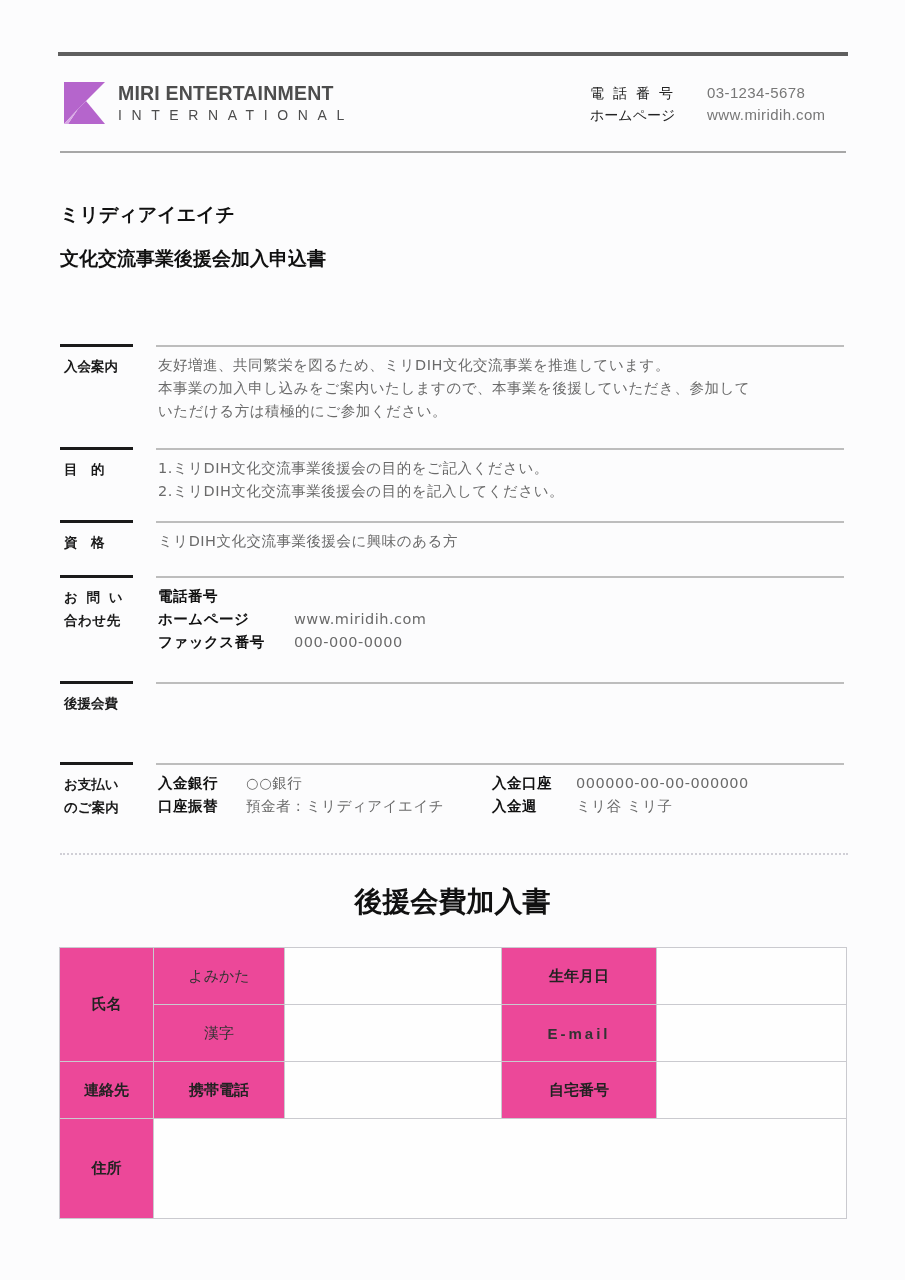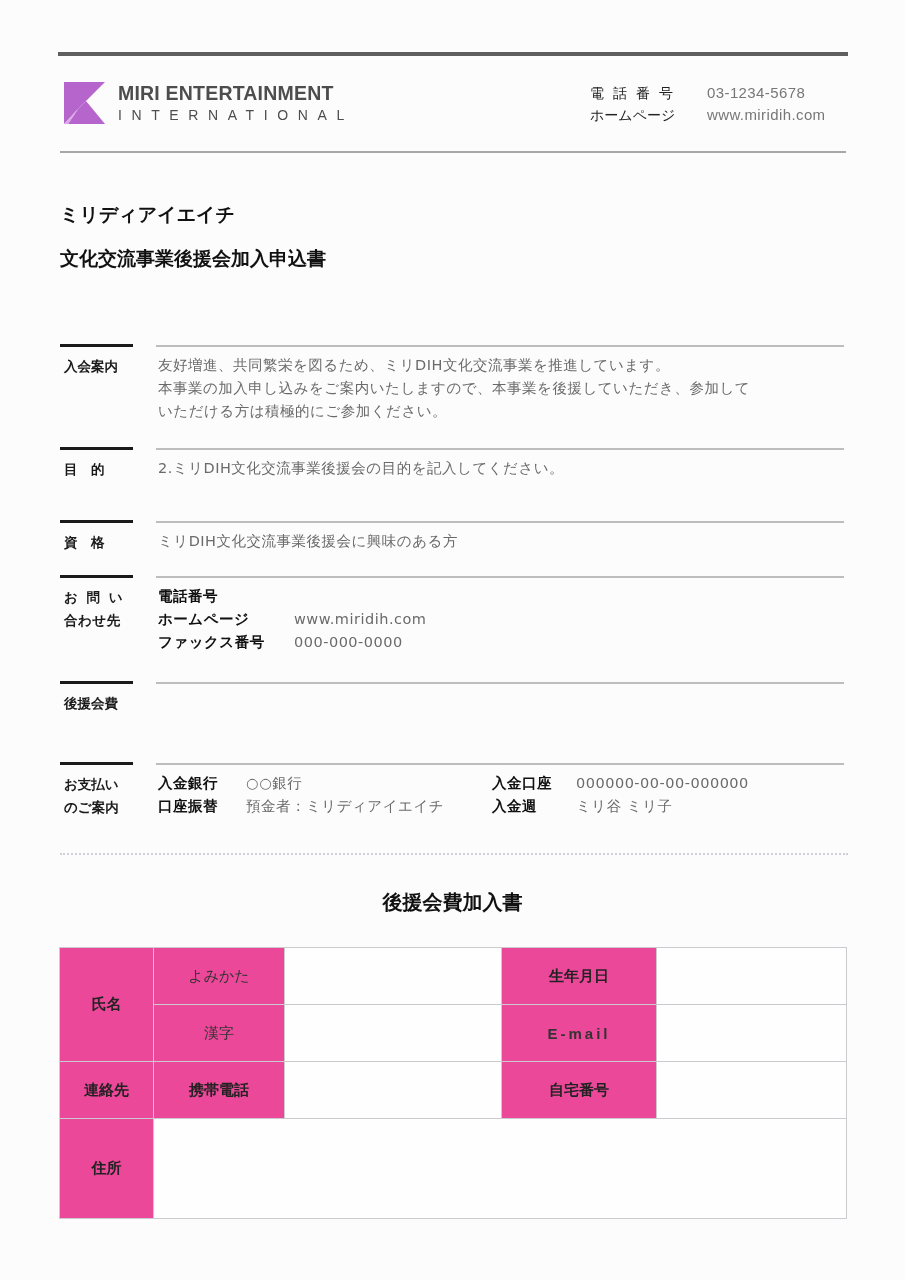--- a/index.html
+++ b/index.html
@@ -28,21 +28,21 @@
     .sec-label { position: absolute; left: 4px; top: 11px; font-size: 13.5px; font-weight: bold; line-height: 23px; color: #1a1a1a; white-space: nowrap; }
     .sec-label.spread { letter-spacing: 2px; }
     .sec-body { position: absolute; left: 98px; top: 10px; font-size: 14.5px; line-height: 23px; color: #6a6a6a; width: 690px; letter-spacing: 0.5px; }
 
     .kv { display: flex; white-space: nowrap; }
     .kv .k { color: #111; font-weight: bold; }
     .kv .v { color: #6a6a6a; }
 
     .dotted { position: absolute; left: 60px; top: 853px; width: 788px; border-top: 2px dotted #d0cfd6; }
 
-    .form-title { position: absolute; left: 0; width: 905px; top: 882px; text-align: center; font-size: 20px; font-weight: bold; color: #111; line-height: 40px; }
+    .form-title { position: absolute; left: 0; width: 905px; top: 882px; text-align: center; font-size: 28px; font-weight: bold; color: #111; line-height: 40px; }
 
     table.form { position: absolute; left: 59px; top: 947px; width: 787px; border-collapse: collapse; table-layout: fixed; }
     table.form td { border: 1px solid #cacacf; height: 57px; font-size: 15px; text-align: center; vertical-align: middle; color: #333; }
     table.form td.head { background: #ec4899; }
     table.form td.head.bold { font-weight: bold; color: #222; }
     table.form td.input { background: #fefefe; }
     table.form td.address { height: 100px; }
     .email-label { font-family: "Liberation Sans", sans-serif; letter-spacing: 3px; font-weight: bold; }
   </style>
 </head>
@@ -88,20 +88,21 @@
     <div>本事業の加入申し込みをご案内いたしますので、本事業を後援していただき、参加して</div>
     <div>いただける方は積極的にご参加ください。</div>
   </div>
 </div>
 
 <div class="section" style="top:447px; height:70px;">
   <div class="sec-label-rule"></div>
   <div class="sec-content-rule"></div>
   <div class="sec-label">目　的</div>
   <div class="sec-body">
+    <div>1.ミリDIH文化交流事業後援会の目的をご記入ください。</div>
     <div>2.ミリDIH文化交流事業後援会の目的を記入してください。</div>
   </div>
 </div>
 
 <div class="section" style="top:520px; height:50px;">
   <div class="sec-label-rule"></div>
   <div class="sec-content-rule"></div>
   <div class="sec-label">資　格</div>
   <div class="sec-body">
     <div>ミリDIH文化交流事業後援会に興味のある方</div>

